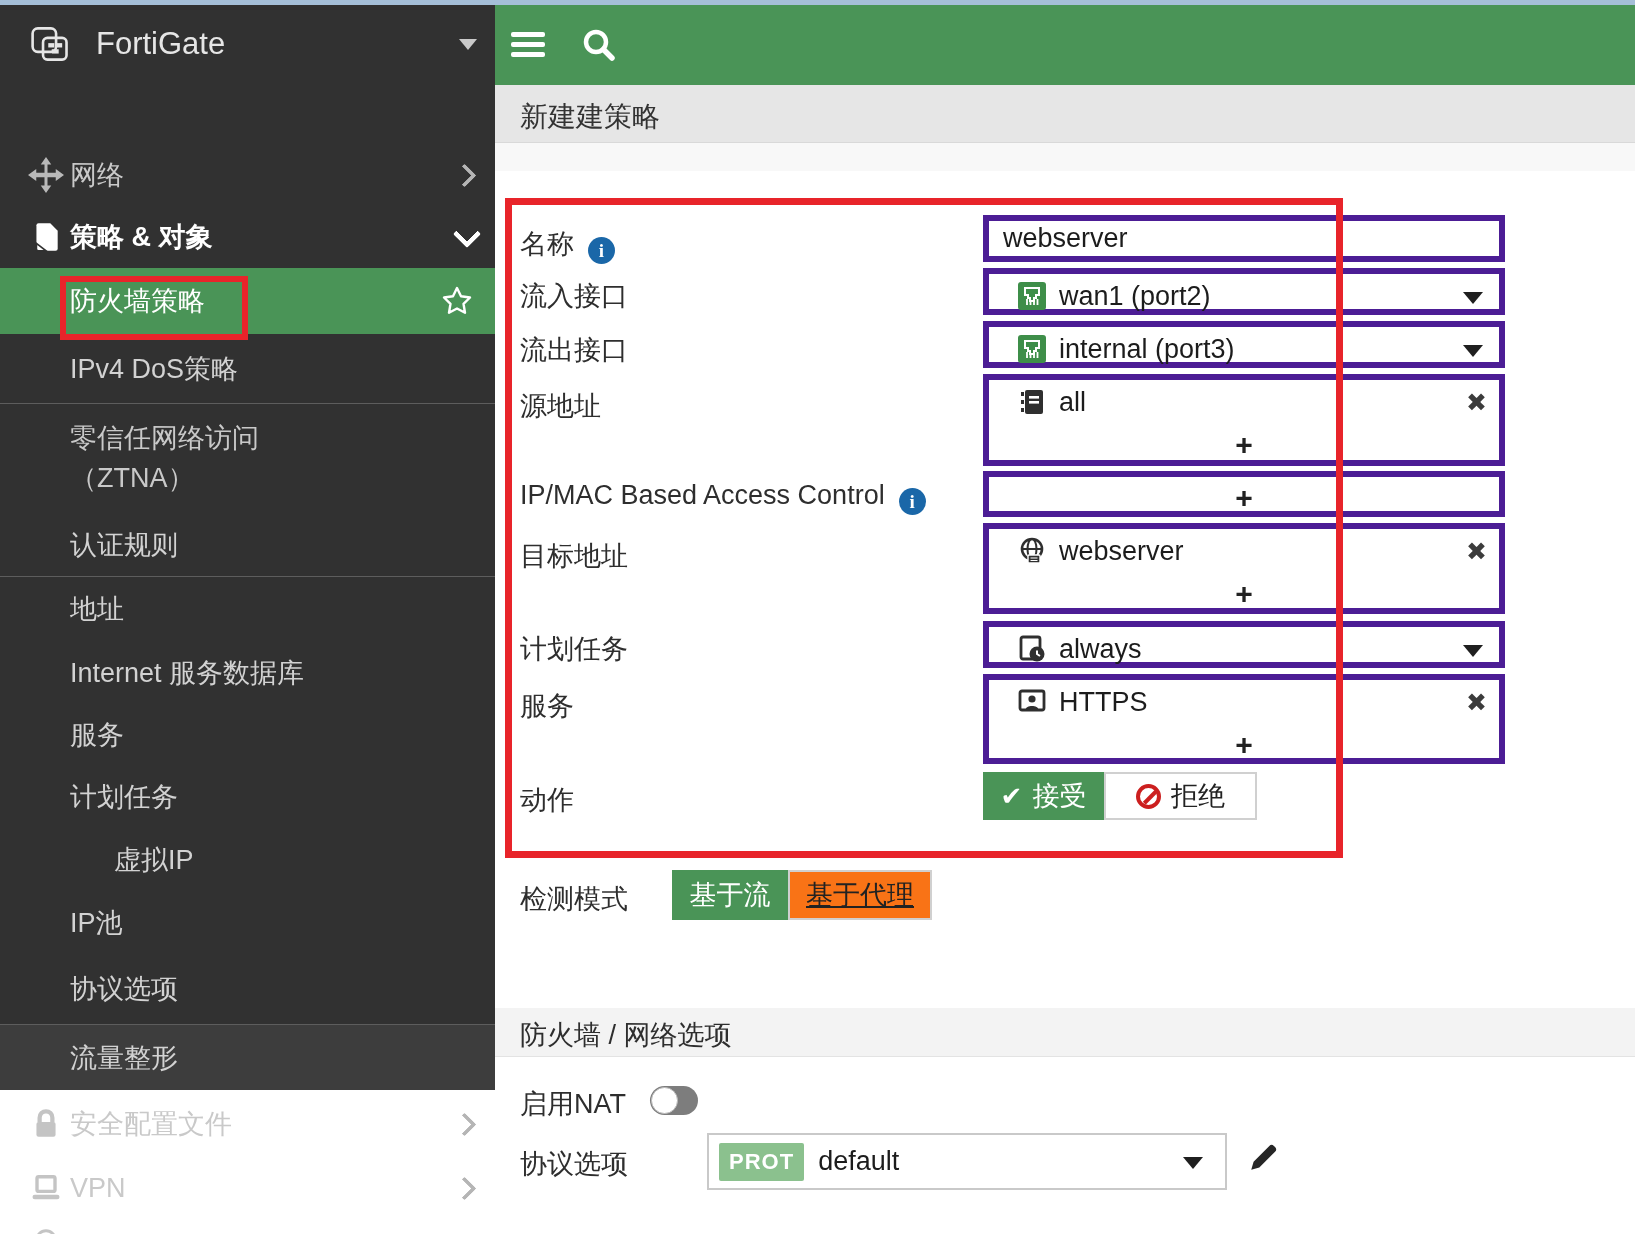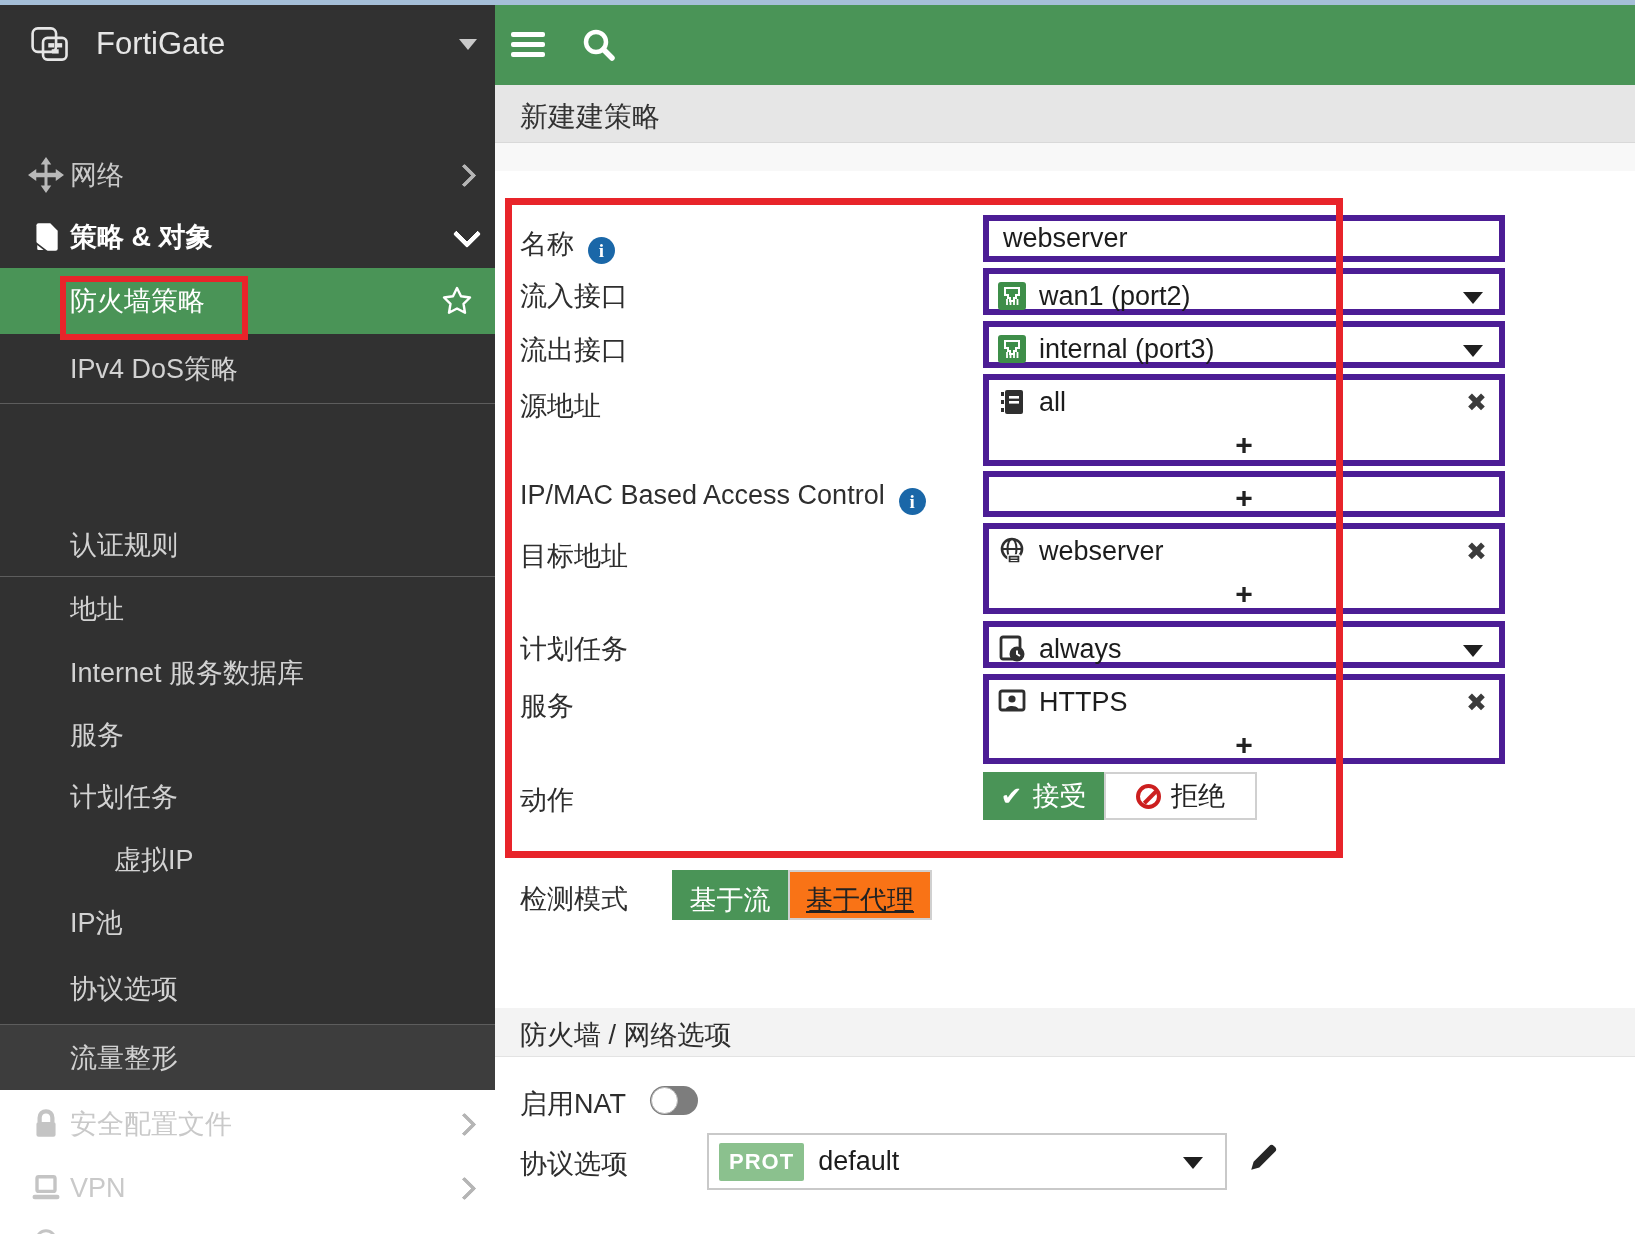--- a/index.html
+++ b/index.html
@@ -56,35 +56,35 @@
   .titlebar{position:absolute;left:0;top:85px;width:1140px;height:57px;background:#e6e6e6;border-bottom:1px solid #d9d9d9;}
   .titlebar .t{position:absolute;left:25px;top:13px;font-size:28px;color:#333;}
   .substrip{position:absolute;left:0;top:143px;width:1140px;height:28px;background:#f8f8f8;}
 
   .lbl{position:absolute;font-size:27px;color:#2e2e2e;white-space:nowrap;}
   .info{display:inline-block;width:27px;height:27px;border-radius:50%;background:#1a67a8;color:#fff;
         font-size:19px;font-weight:700;font-family:"Liberation Serif","DejaVu Serif",serif;
         text-align:center;line-height:27px;vertical-align:-4px;margin-left:14px;}
 
   .fb{position:absolute;left:488px;width:522px;background:#fff;border:6px solid #4c1d95;box-sizing:border-box;font-size:27px;color:#1c1c1c;}
-  .fi-row{position:relative;display:flex;align-items:center;height:44px;padding:0 8px;gap:12px;}
+  .fi-row{position:relative;display:flex;align-items:center;height:44px;padding:0 28px;gap:12px;}
   .xbtn{position:absolute;right:12px;top:8px;font-size:25px;font-weight:700;color:#3c3c3c;cursor:pointer;line-height:28px;}
   .plusrow{display:flex;align-items:center;justify-content:center;height:42px;}
   .plus{font-size:30px;font-weight:700;color:#222;cursor:pointer;line-height:30px;}
   .caret{position:absolute;right:16px;top:18px;width:0;height:0;border-left:10px solid transparent;border-right:10px solid transparent;border-top:12px solid #1f1f1f;}
   input.txt{width:100%;height:100%;border:none;outline:none;font-size:27px;color:#1c1c1c;padding:0 14px;box-sizing:border-box;font-family:inherit;background:transparent;}
 
   .btn{position:absolute;height:48px;display:flex;align-items:center;justify-content:center;gap:10px;font-size:27px;box-sizing:border-box;cursor:pointer;}
   .btn-accept{left:488px;top:772px;width:121px;background:#4a9457;color:#fff;}
   .btn-deny{left:609px;top:772px;width:153px;background:#fff;border:2px solid #d0d0d0;color:#222;}
   .chk{color:#fff;font-size:26px;font-weight:700;}
   .noicon{position:relative;width:25px;height:25px;border:4px solid #cc1f1f;border-radius:50%;box-sizing:border-box;}
   .noicon::after{content:"";position:absolute;left:8.5px;top:-1px;width:4px;height:19px;background:#cc1f1f;transform:rotate(45deg);}
 
-  .seg{position:absolute;height:50px;display:flex;align-items:flex-end;justify-content:center;font-size:27px;box-sizing:border-box;cursor:pointer;}
+  .seg{position:absolute;height:50px;display:flex;align-items:center;justify-content:center;font-size:27px;box-sizing:border-box;cursor:pointer;}
   .seg-flow{left:177px;top:870px;width:116px;background:#4a9457;color:#fff;border:2px solid #4a9457;}
   .seg-proxy{left:293px;top:870px;width:144px;background:#f97316;color:#222;border:2px solid #d0d0d0;text-decoration:underline;}
 
   .secbar{position:absolute;left:0;top:1008px;width:1140px;height:48px;background:#f3f3f3;border-bottom:1px solid #e3e3e3;}
   .secbar .t{position:absolute;left:25px;top:9px;font-size:27px;color:#2e2e2e;}
 
   .toggle{position:absolute;left:155px;top:1086px;width:48px;height:29px;border-radius:15px;background:#7d7d7d;cursor:pointer;}
   .toggle .knob{position:absolute;left:1px;top:1px;width:27px;height:27px;border-radius:50%;background:#fff;border:1px solid #bbb;box-sizing:border-box;}
 
   .protobox{position:absolute;left:212px;top:1133px;width:520px;height:57px;background:#fff;border:2px solid #c9c9c9;box-sizing:border-box;display:flex;align-items:center;gap:14px;padding-left:10px;cursor:pointer;}
@@ -144,20 +144,26 @@
         <svg width="32" height="32" viewBox="0 0 32 32">
           <path d="M16 3l4 8.2 9 1.3-6.5 6.3 1.5 9-8-4.3-8 4.3 1.5-9L3 12.5l9-1.3L16 3z" fill="none" stroke="#fff" stroke-width="2.4" stroke-linejoin="round"></path>
         </svg>
       </span>
     </div>
 
     <div class="srow sub r-ipv4">
       <span class="txt1">IPv4 DoS策略</span>
     </div>
 
+    <div class="srow sub r-ztna">
+      <span class="two">
+        <span>零信任网络访问</span><br>
+        <span>（ZTNA）</span>
+      </span>
+    </div>
 
     <div class="srow sub r-auth">
       <span class="txt1">认证规则</span>
     </div>
 
     <div class="srow sub r-addr">
       <span class="txt1">地址</span>
     </div>
 
     <div class="srow sub r-isdb">

